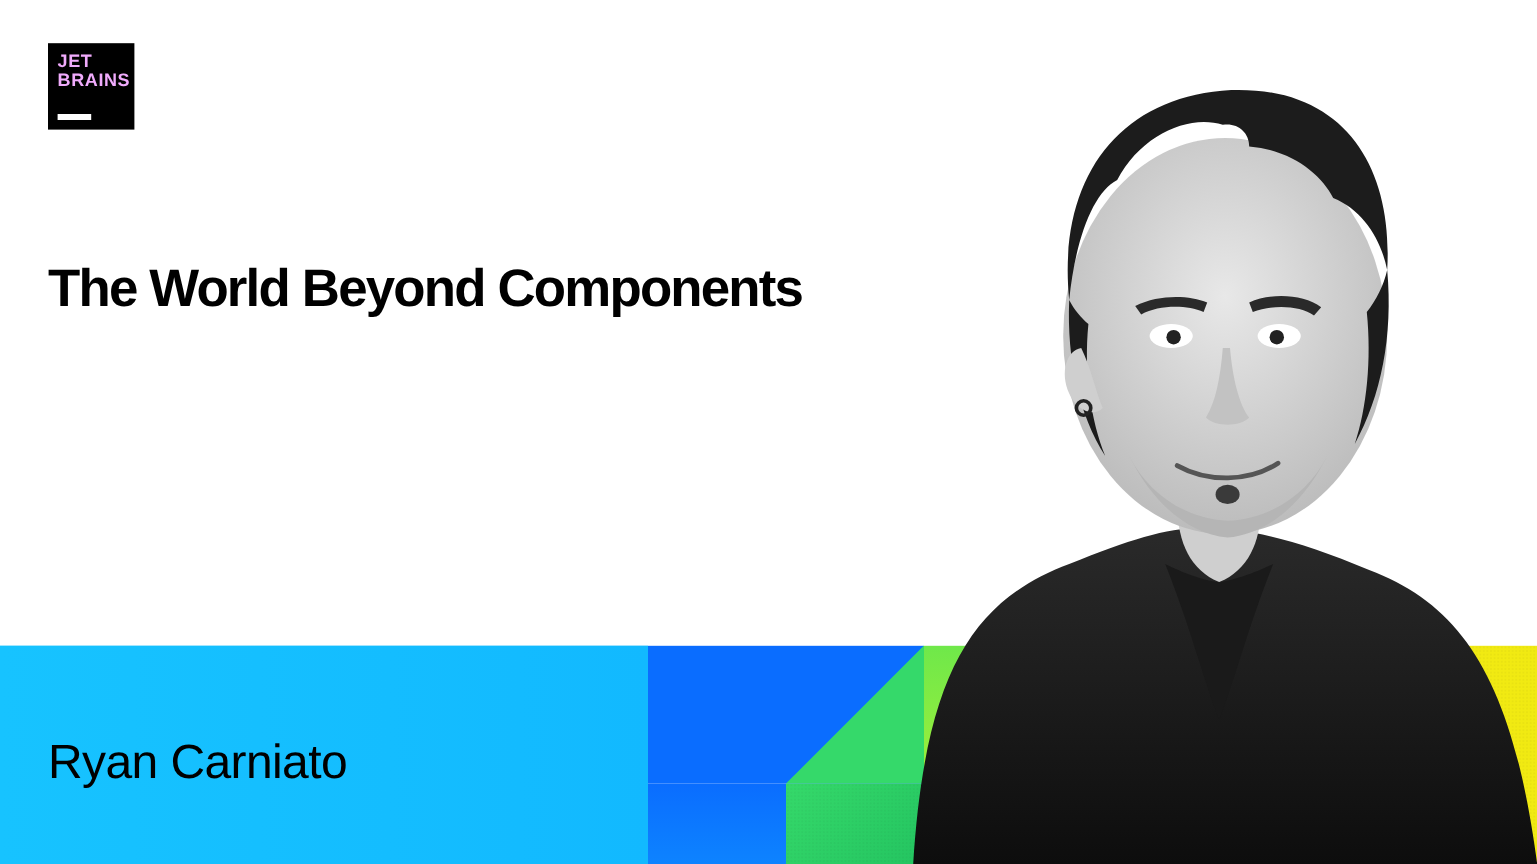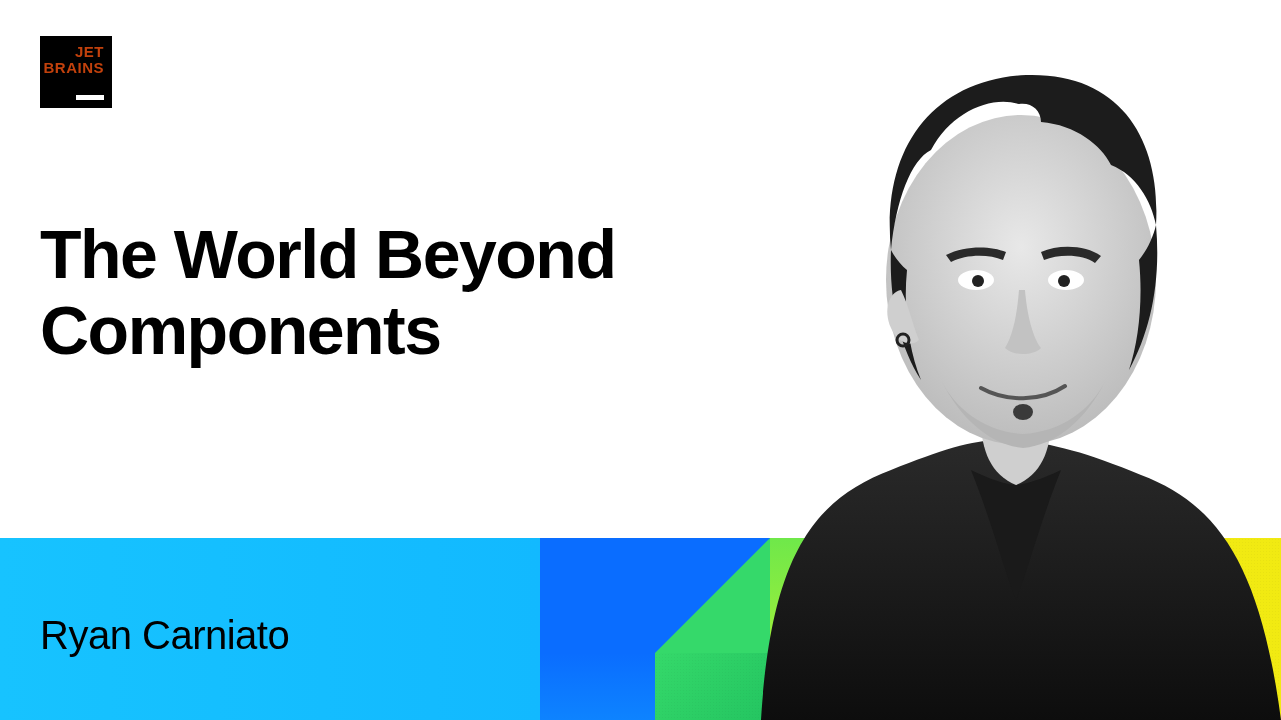--- a/index.html
+++ b/index.html
@@ -11,50 +11,49 @@
       top: 36px;
       left: 40px;
       display: flex;
       align-items: center;
       gap: 22px;
     }
     .logo-box {
       width: 72px;
       height: 72px;
       background: #000;
-      color: #c2410c;
+      color: #f0abfc;
       font-weight: 800;
       font-size: 15px;
       line-height: 1.05;
       padding: 8px 8px 0 8px;
       display: flex;
       flex-direction: column;
       justify-content: flex-start;
       letter-spacing: 0.5px;
-      align-items: flex-end;
     }
     .logo-underline {
       width: 28px;
       height: 5px;
       background: #fff;
       margin-top: auto;
       margin-bottom: 8px;
     }
     .event-name {
       font-size: 36px;
       font-weight: 400;
       color: #000;
       letter-spacing: -0.5px;
     }
 
     .talk-title {
       position: absolute;
       top: 216px;
       left: 40px;
-      font-size: 68px;
+      font-size: 44px;
       font-weight: 600;
       line-height: 1.12;
       color: #000;
       letter-spacing: -1.5px;
       max-width: 700px;
     }
 
     .footer-band {
       position: absolute;
       left: 0;

